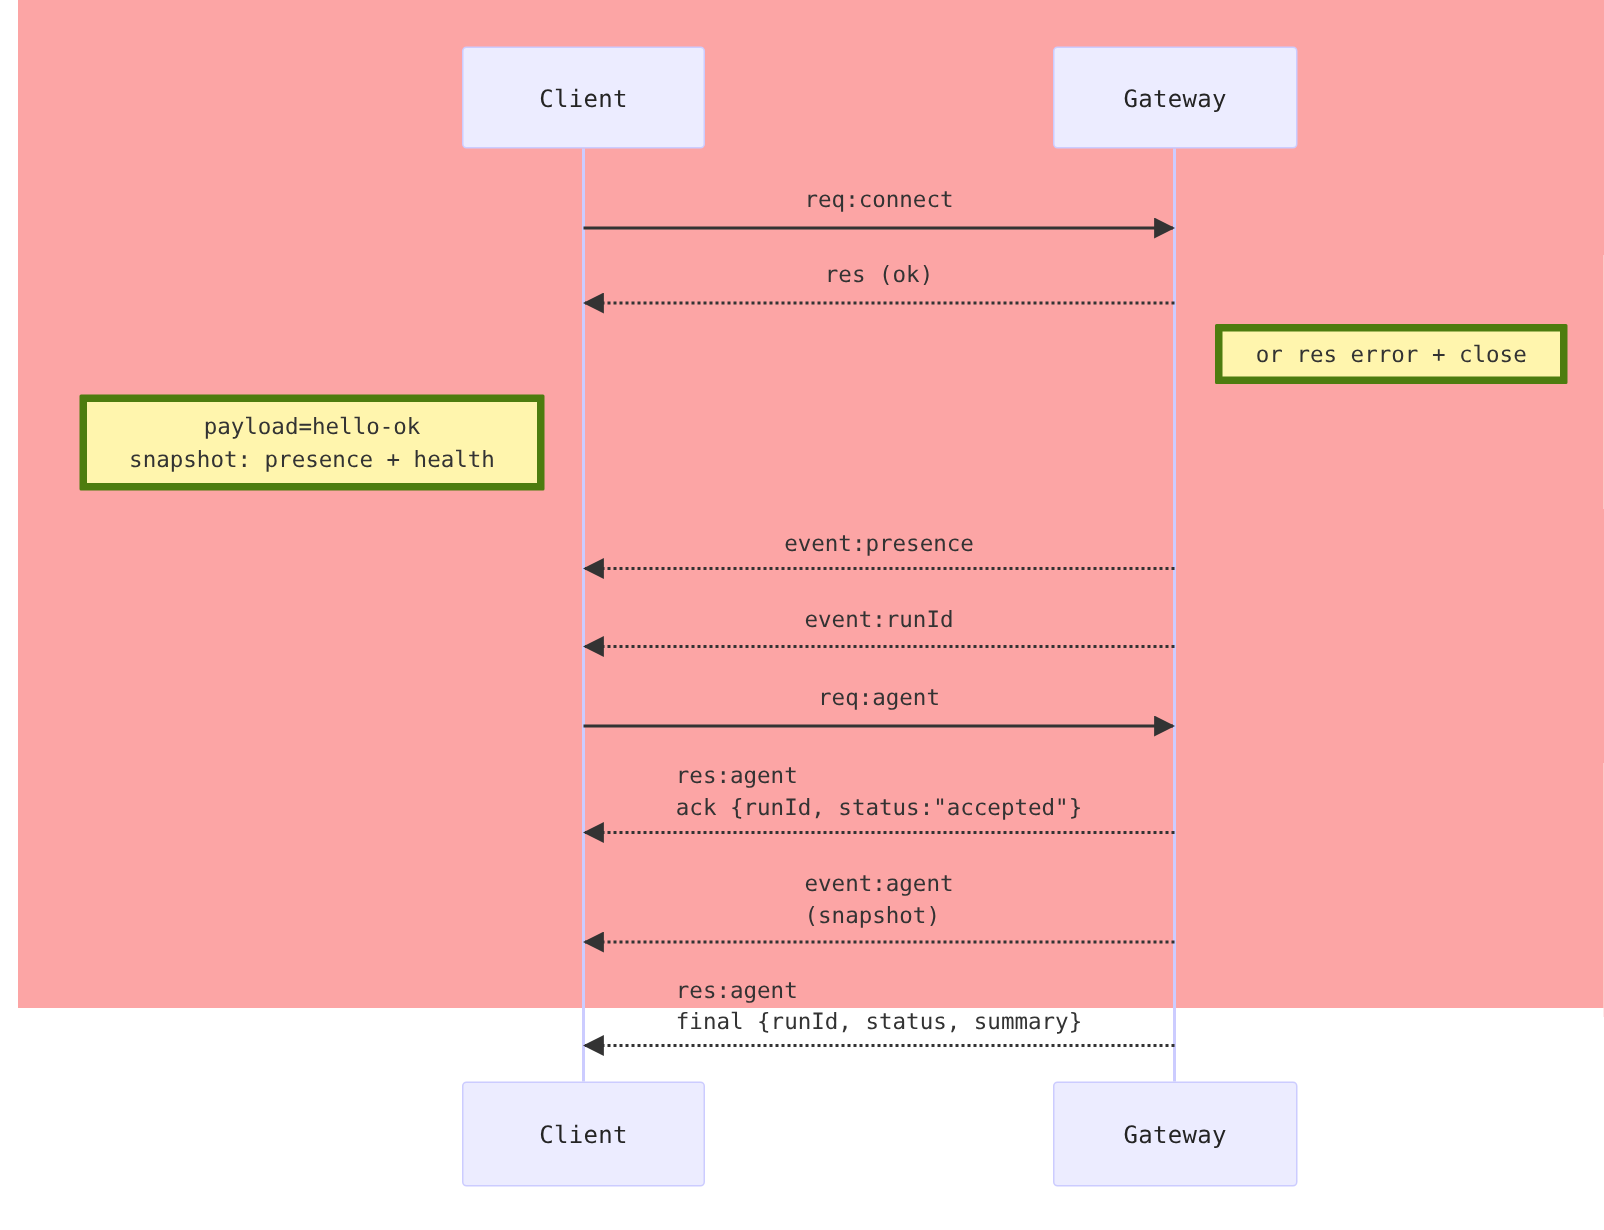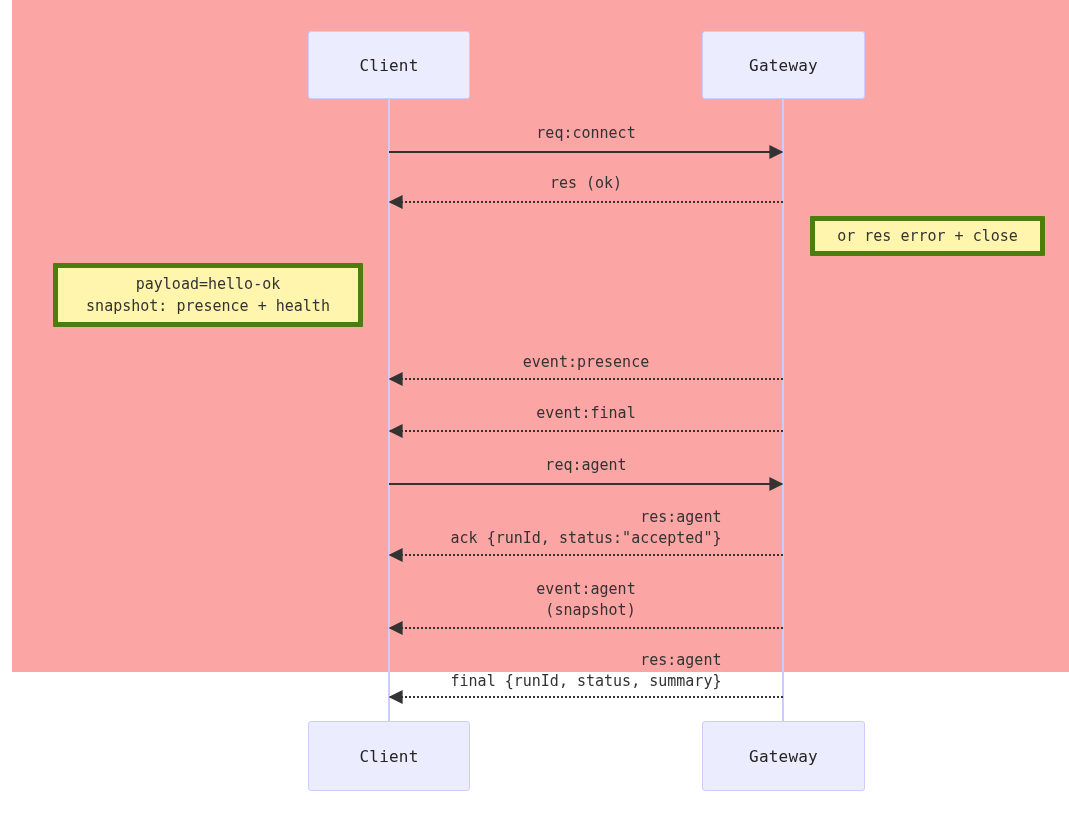--- a/index.html
+++ b/index.html
@@ -44,21 +44,21 @@
     color: #242424;
     letter-spacing: 0.2px;
     white-space: nowrap;
   }
   
   .msg-label {
     position: absolute;
     font-family: "DejaVu Sans Mono", "Liberation Mono", monospace;
     font-size: 15px;
     color: #333333;
-    text-align: right;
+    text-align: left;
     white-space: pre;
     line-height: 21px;
     transform: translateX(-50%);
   }
   
   .note-box {
     position: absolute;
     box-sizing: border-box;
     background: #FFF5AD;
     border: 5px solid #4d7c0f;
@@ -118,21 +118,21 @@
     <span class="actor-label">Client</span>
   </div>
   <div class="actor-box" id="box-gateway-bottom" style="left: 690px; top: 721px; width: 163px; height: 70px;">
     <span class="actor-label">Gateway</span>
   </div>
 
   <div id="message-labels">
       <div class="msg-label" style="left: 574px; top: 123px;"><div>req:connect</div></div>
       <div class="msg-label" style="left: 574px; top: 173px;"><div>res (ok)</div></div>
       <div class="msg-label" style="left: 574px; top: 352px;"><div>event:presence</div></div>
-      <div class="msg-label" style="left: 574px; top: 403px;"><div>event:final</div></div>
+      <div class="msg-label" style="left: 574px; top: 403px;"><div>event:runId</div></div>
       <div class="msg-label" style="left: 574px; top: 455px;"><div>req:agent</div></div>
       <div class="msg-label" style="left: 574px; top: 507px;"><div>res:agent</div><div>ack {runId, status:"accepted"}</div></div>
       <div class="msg-label" style="left: 574px; top: 579px;"><div>event:agent</div><div>(snapshot)</div></div>
       <div class="msg-label" style="left: 574px; top: 650px;"><div>res:agent</div><div>final {runId, status, summary}</div></div>
     </div>
 
   <div id="notes">
       <div class="note-box" style="left: 41px; top: 263px; width: 310px; height: 64px;">
         <div class="note-line">payload=hello-ok</div>
         <div class="note-line">snapshot: presence + health</div>

